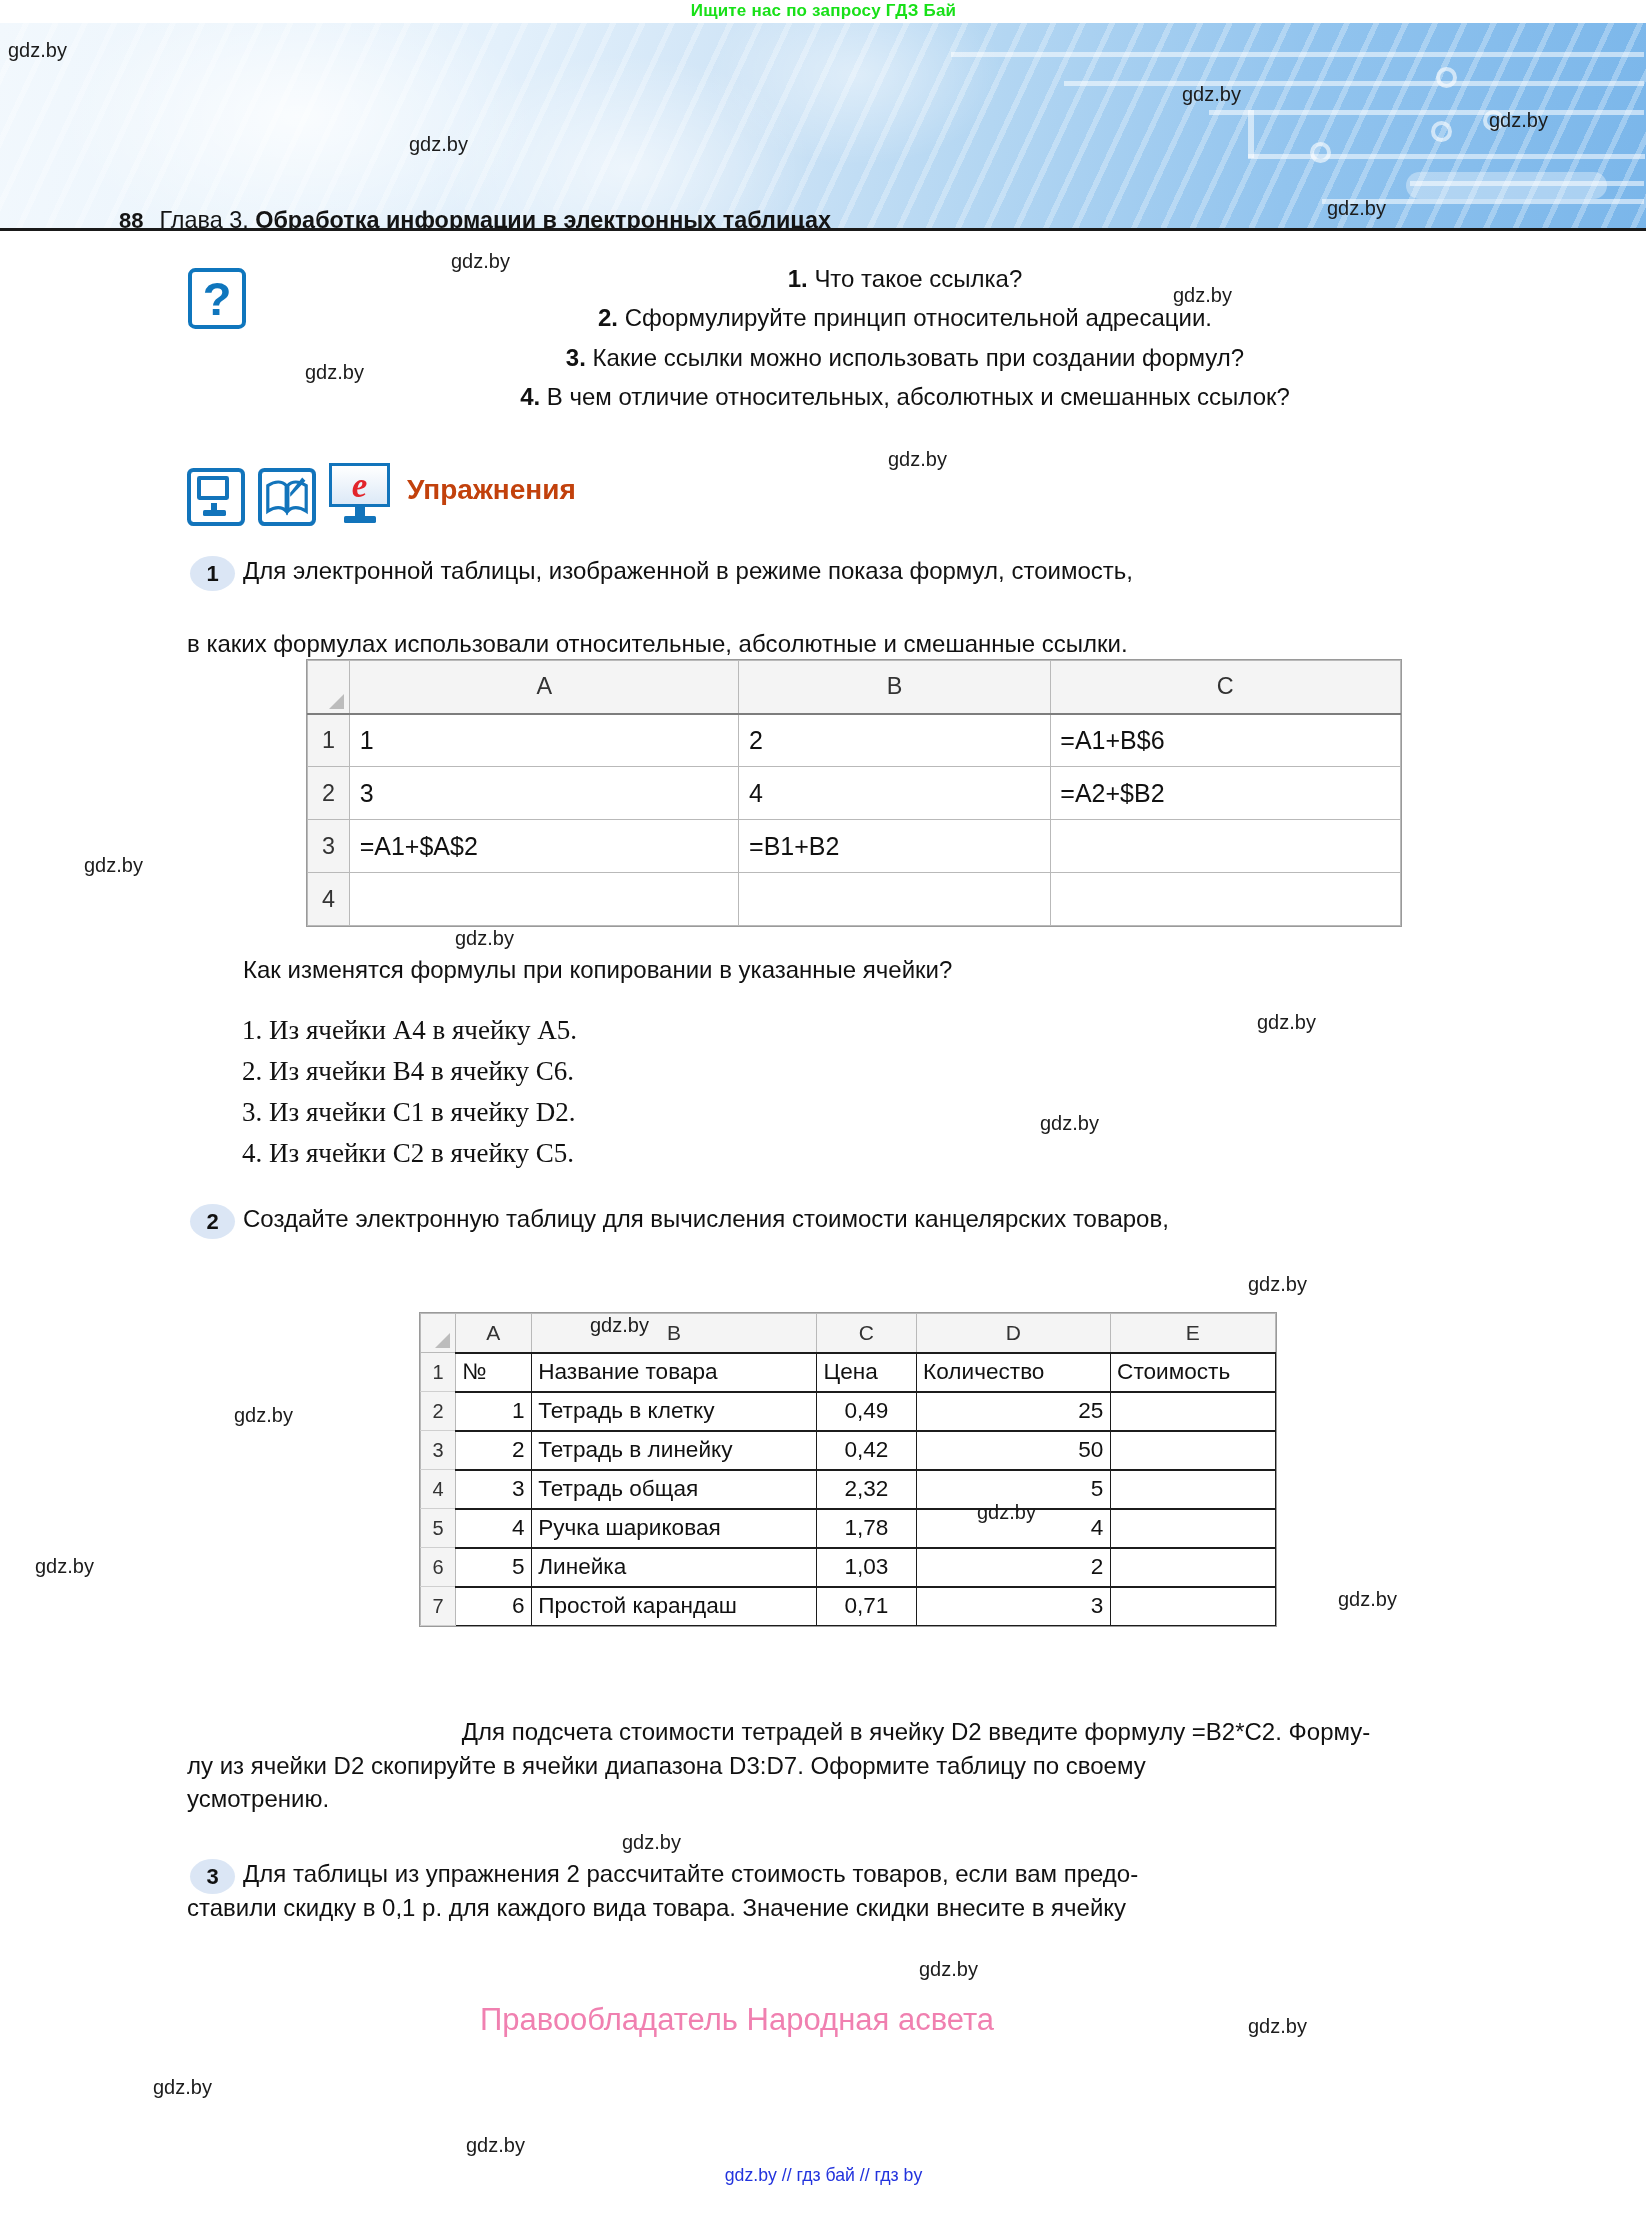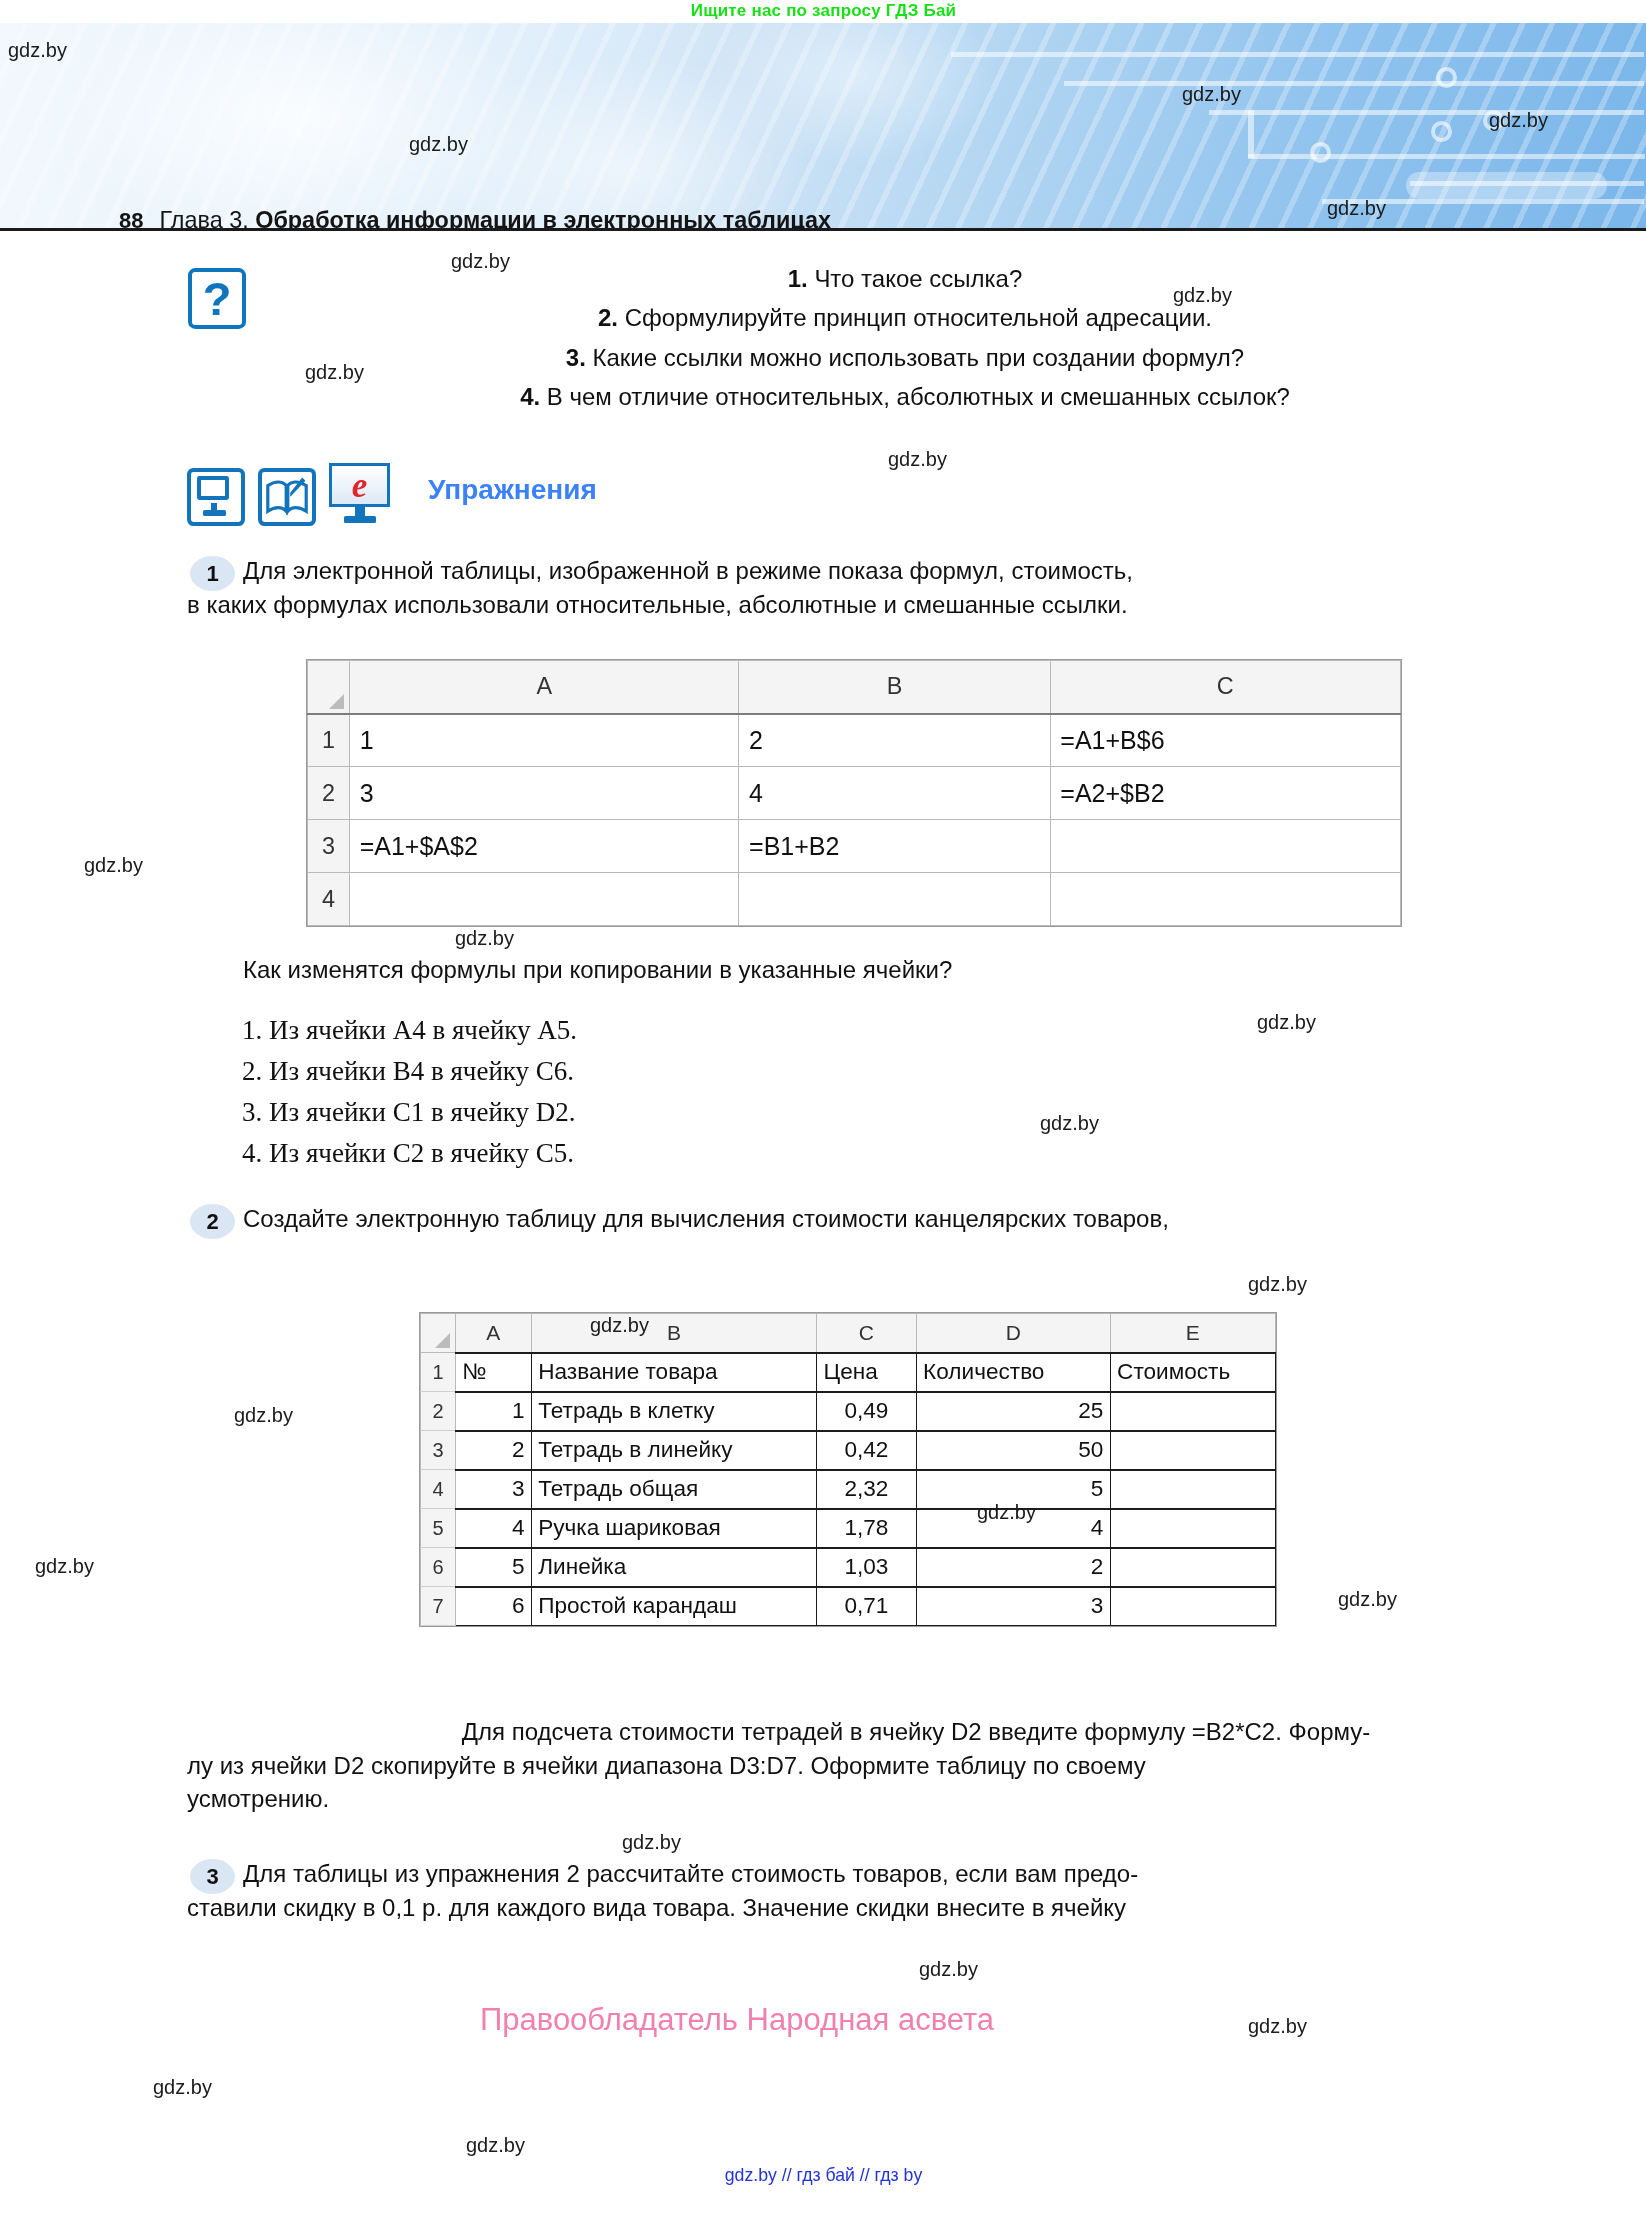--- a/index.html
+++ b/index.html
@@ -86,21 +86,21 @@
   .e-screen{
     position:absolute;left:0;top:0;width:61px;height:44px;
     border:3.2px solid #1274bb;box-sizing:border-box;
     background:linear-gradient(180deg,#ffffff 0%,#dce9f7 100%);
     display:flex;align-items:center;justify-content:center;
   }
   .e-screen span{color:#e2252b;font-weight:bold;font-size:35px;font-family:"Liberation Serif",serif;font-style:italic;line-height:1;}
   .e-neck{position:absolute;left:26px;top:44px;width:9.7px;height:9.7px;background:#1274bb;}
   .e-base{position:absolute;left:14.5px;top:53px;width:32px;height:7.3px;background:#1274bb;border-radius:1.6px;}
   .ex-title{
-    position:absolute;left:428px;top:474px;font-size:28px;font-weight:bold;color:#3b82f6;
+    position:absolute;left:407px;top:474px;font-size:28px;font-weight:bold;color:#c2410c;
   }
 
   
   .ex-num{
     position:absolute;width:45px;height:35px;border-radius:50%;
     background:#dbe6f5;display:flex;align-items:center;justify-content:center;
     font-size:22px;font-weight:bold;color:#111;
   }
   .para{position:absolute;font-size:24px;color:#111;line-height:1.40;}
   .para .ln{white-space:nowrap;display:block;}
@@ -216,21 +216,21 @@
       </div>
     <div class="e-neck"></div>
     <div class="e-base"></div>
   </div>
 </div>
 <div class="ex-title">Упражнения</div>
 
 <div class="ex-num" style="left:190px;top:556px;">1</div>
 <div class="para" style="left:243px;top:554px;width:1338px;">
   <span class="ln">Для электронной таблицы, изображенной в режиме показа формул, стоимость,</span>
-  <span class="ln" style="margin-left:-56px;">в каких формулах использовали относительные, абсолютные и смешанные ссылки.</span>
+  <span class="ln" style="margin-left:-56px;margin-top:39px;">в каких формулах использовали относительные, абсолютные и смешанные ссылки.</span>
 </div>
 
 <div class="sheet" id="sheet1">
   <table>
     <tbody>
         <tr>
       <th class="corner">
             <i></i>
           </th>
       <th class="colhdr">A</th>

